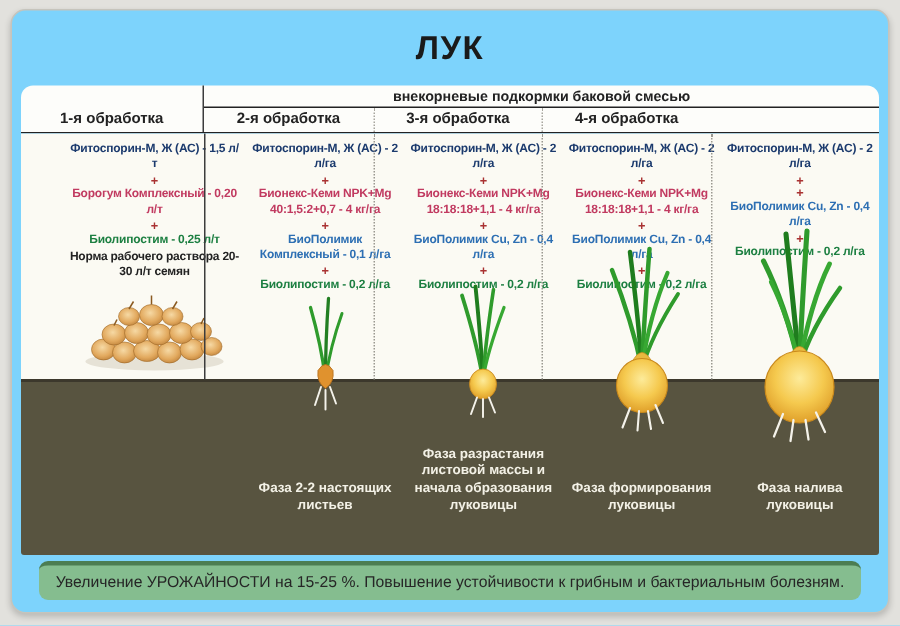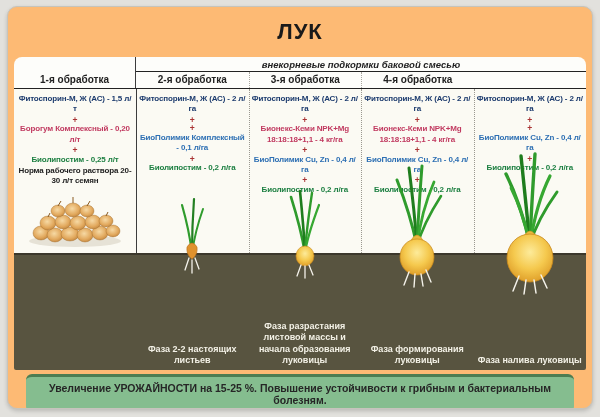--- a/index.html
+++ b/index.html
@@ -6,21 +6,21 @@
   body{
     width:600px;height:417px;overflow:hidden;
     background:#e2e1dd;
     font-family:"Liberation Sans",sans-serif;
     -webkit-font-smoothing:antialiased;
   }
   .panel{
     position:relative;
     width:584px;height:401px;
     margin:6px auto 0;
-    background:#fdba74;
+    background:#7dd3fc;
     border:1px solid #c6c4bc;
     border-radius:10px;
     box-shadow:0 2px 4px rgba(0,0,0,.18);
     overflow:hidden;
   }
   .title{
     height:50px;
     display:flex;align-items:center;justify-content:center;
     font-size:22px;font-weight:bold;color:#1a1a1a;letter-spacing:1px;
   }
@@ -36,65 +36,64 @@
   .th-col1{
     border-right:1px solid #3c3c3c;
     display:flex;align-items:flex-end;justify-content:center;
     font-size:10px;font-weight:bold;color:#222;
     padding-bottom:3px;
   }
   .th-group{
     text-align:center;font-size:9.5px;font-weight:bold;color:#222;
     padding:2px 0 1px;
     border-bottom:1px solid #222;
-    font-style:italic;
   }
   .th-row{display:grid;grid-template-columns:repeat(4,1fr);}
   .th-row .th{
     text-align:center;font-size:10px;font-weight:bold;color:#222;
     padding:2px 0 3px;
   }
   .th-row .th + .th{border-left:1px dotted #a8a69e;}
   
   .stage{
     position:relative;height:281px;
     background:linear-gradient(to bottom,
       #fbfaf3 0px,#fbfaf3 164px,
       #3c382c 164px,#3c382c 166px,
       #585440 166px,#585440 100%);
     border-radius:0 0 2px 2px;
   }
-  .cols{display:grid;grid-template-columns:122px repeat(4,1fr);height:100%;}
+  .cols{display:grid;grid-template-columns:122px repeat(4,1fr);height:100%;padding-left:28px;}
   .col{position:relative;}
   .col-text{
     padding:5px 3px 0;
     text-align:center;
     font-size:8px;font-weight:bold;
     letter-spacing:-0.15px;
     line-height:1.3;
   }
   .pline{display:block;margin-bottom:1px;}
   .plus{display:block;line-height:1;font-size:8.5px;}
   .phase{
-    position:absolute;left:2px;right:2px;bottom:4px;
+    position:absolute;left:2px;right:2px;bottom:28px;
     text-align:center;
     color:#f3f1e6;font-size:9px;font-weight:bold;line-height:1.25;
   }
   .sep{position:absolute;top:0;height:164px;width:0;}
   .sep.solid{border-left:1px solid #3c3c3c;}
   .sep.dot{border-left:1px dotted #9a9890;}
   .plant{position:absolute;left:50%;transform:translateX(-50%);}
   
   .green-bar{
     margin:4px 18px 0;
     background:#85bd8f;
     border-top:3px solid #4c7d52;
     border-radius:6px;
     text-align:center;
-    font-size:10.5px;font-weight:bold;color:#262626;
+    font-size:10.5px;font-weight:normal;color:#262626;
     padding:5px 4px 6px;
   }
 </style>
 </head>
 <body>
 
 <svg width="0" height="0" style="position:absolute" aria-hidden="true">
   <defs>
     <radialGradient id="gBulb" cx="50%" cy="38%" r="70%">
       <stop offset="0%" stop-color="#fdeb9a"></stop>
@@ -163,20 +162,21 @@
               <path d="M27 28 l2 -4"></path>
                 <path d="M85 27 l2 -4"></path>
             </g>
           </svg>
         </div>
 
         <div class="col">
           <div class="col-text">
               <span class="pline" style="color: rgb(27, 58, 109);">Фитоспорин-М, Ж (АС) - 2 л/га</span>
               <span class="plus" style="color: rgb(169, 50, 50);">+</span>
+              <span class="pline" style="color: rgb(193, 58, 96);">Бионекс-Кеми NPK+Mg 40:1,5:2+0,7 - 4 кг/га</span>
               <span class="plus" style="color: rgb(169, 50, 50);">+</span>
               <span class="pline" style="color: rgb(45, 111, 179);">БиоПолимик Комплексный - 0,1 л/га</span>
               <span class="plus" style="color: rgb(169, 50, 50);">+</span>
               <span class="pline" style="color: rgb(28, 127, 65);">Биолипостим - 0,2 л/га</span>
             </div>
           <svg class="plant" style="top:106px" width="36" height="84" viewBox="0 0 36 84">
             <g fill="none" stroke-linecap="round">
               <path d="M18 58 C16 42 12 24 8 10" stroke="#2f9b2c" stroke-width="2.2"></path>
               <path d="M18 58 C18 40 19 18 20 4" stroke="#237f22" stroke-width="2.2"></path>
               <path d="M18 58 C20 44 24 28 29 14" stroke="#2f9b2c" stroke-width="2"></path>

